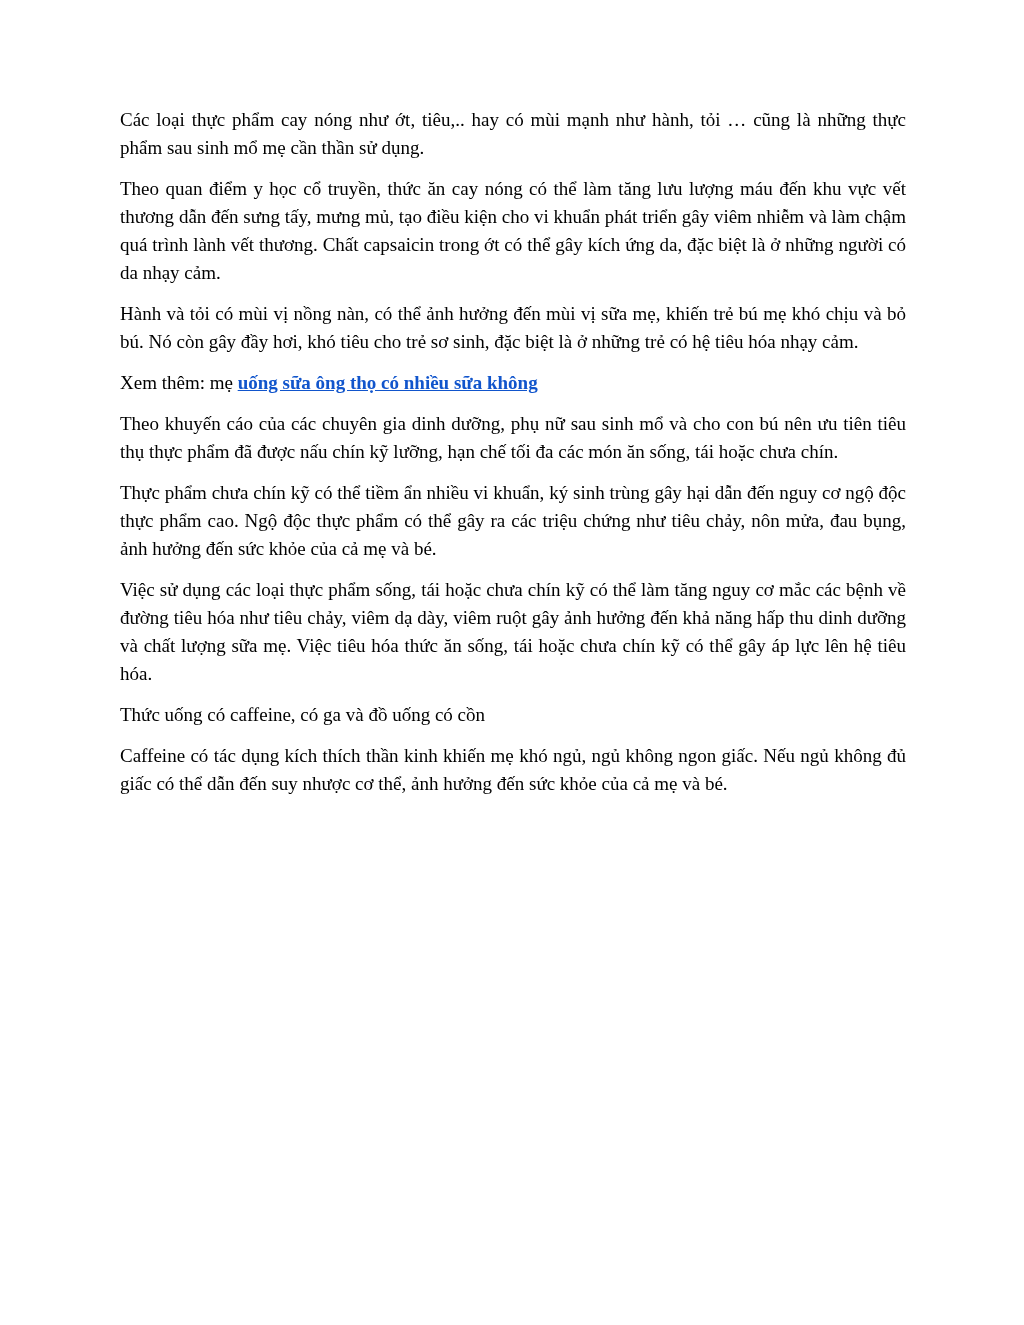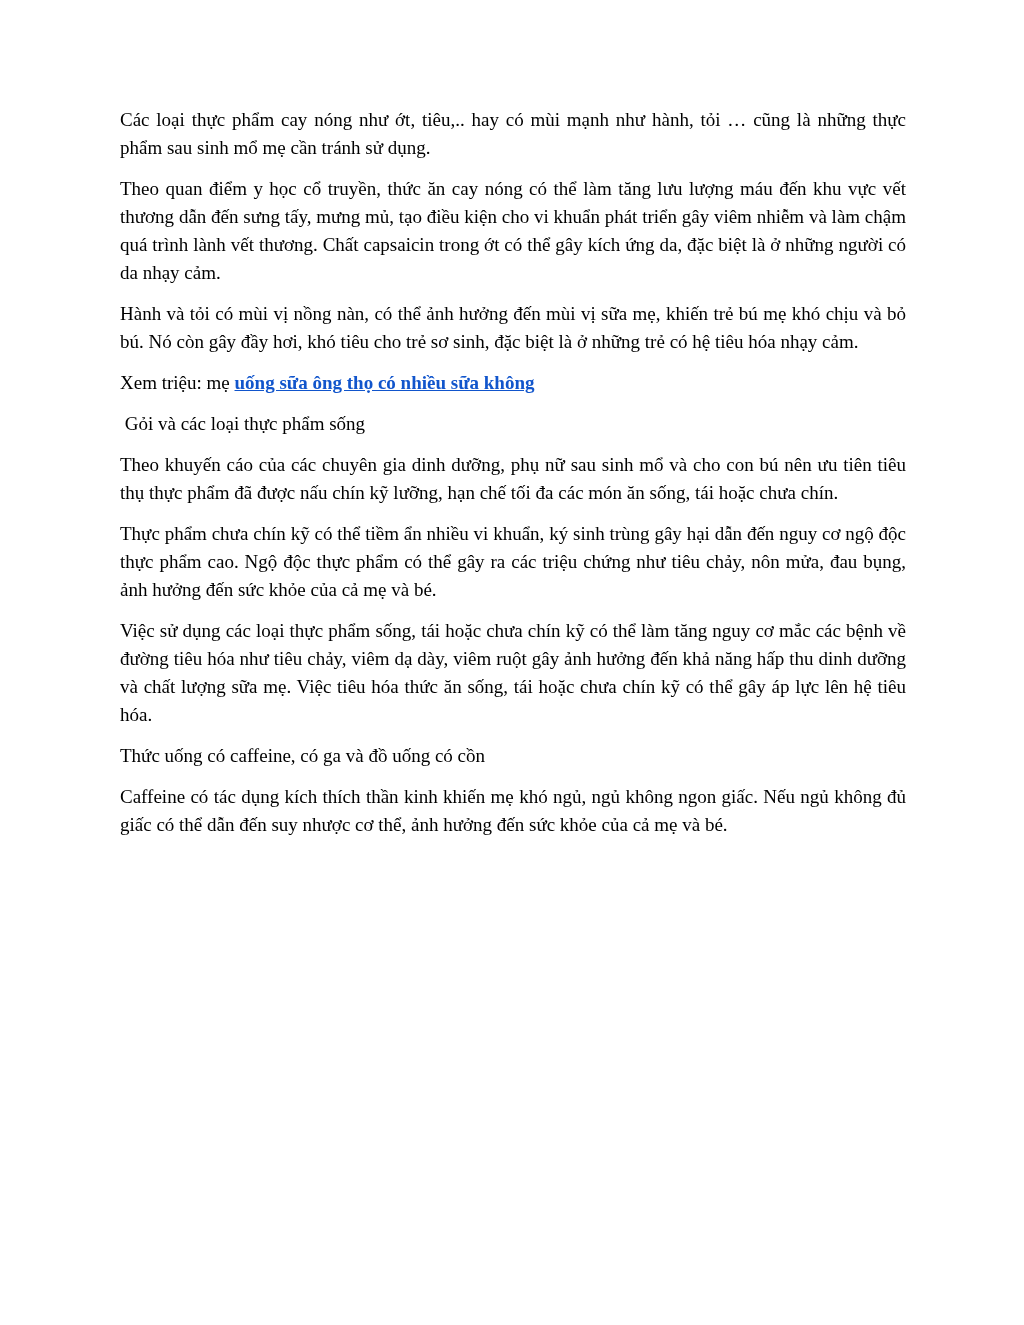--- a/index.html
+++ b/index.html
@@ -40,24 +40,23 @@
     color: #1155cc;
     font-weight: bold;
     cursor: pointer;
   }
 </style>
 </head>
 <body>
 
 <div class="page">
   <div class="content" id="doc-content">
-      <p class="para justify">Các loại thực phẩm cay nóng như ớt, tiêu,.. hay có mùi mạnh như hành, tỏi … cũng là những thực phẩm sau sinh mổ mẹ cần tránh sử dụng.</p>
+      <p class="para justify">Các loại thực phẩm cay nóng như ớt, tiêu,.. hay có mùi mạnh như hành, tỏi … cũng là những thực phẩm sau sinh mổ mẹ cần thần sử dụng.</p>
       <p class="para justify">Theo quan điểm y học cổ truyền, thức ăn cay nóng có thể làm tăng lưu lượng máu đến khu vực vết thương dẫn đến sưng tấy, mưng mủ, tạo điều kiện cho vi khuẩn phát triển gây viêm nhiễm và làm chậm quá trình lành vết thương. Chất capsaicin trong ớt có thể gây kích ứng da, đặc biệt là ở những người có da nhạy cảm.</p>
       <p class="para justify">Hành và tỏi có mùi vị nồng nàn, có thể ảnh hưởng đến mùi vị sữa mẹ, khiến trẻ bú mẹ khó chịu và bỏ bú. Nó còn gây đầy hơi, khó tiêu cho trẻ sơ sinh, đặc biệt là ở những trẻ có hệ tiêu hóa nhạy cảm.</p>
-      <p class="para"><span>Xem triệu: mẹ </span><a class="link" href="#">uống sữa ông thọ có nhiều sữa không</a></p>
-      <p class="para pre"> Gỏi và các loại thực phẩm sống</p>
+      <p class="para"><span>Xem thêm: mẹ </span><a class="link" href="#">uống sữa ông thọ có nhiều sữa không</a></p>
       <p class="para justify">Theo khuyến cáo của các chuyên gia dinh dưỡng, phụ nữ sau sinh mổ và cho con bú nên ưu tiên tiêu thụ thực phẩm đã được nấu chín kỹ lưỡng, hạn chế tối đa các món ăn sống, tái hoặc chưa chín.</p>
       <p class="para justify">Thực phẩm chưa chín kỹ có thể tiềm ẩn nhiều vi khuẩn, ký sinh trùng gây hại dẫn đến nguy cơ ngộ độc thực phẩm cao. Ngộ độc thực phẩm có thể gây ra các triệu chứng như tiêu chảy, nôn mửa, đau bụng, ảnh hưởng đến sức khỏe của cả mẹ và bé.</p>
       <p class="para justify">Việc sử dụng các loại thực phẩm sống, tái hoặc chưa chín kỹ có thể làm tăng nguy cơ mắc các bệnh về đường tiêu hóa như tiêu chảy, viêm dạ dày, viêm ruột gây ảnh hưởng đến khả năng hấp thu dinh dưỡng và chất lượng sữa mẹ. Việc tiêu hóa thức ăn sống, tái hoặc chưa chín kỹ có thể gây áp lực lên hệ tiêu hóa.</p>
       <p class="para pre">Thức uống có caffeine, có ga và đồ uống có cồn</p>
       <p class="para justify">Caffeine có tác dụng kích thích thần kinh khiến mẹ khó ngủ, ngủ không ngon giấc. Nếu ngủ không đủ giấc có thể dẫn đến suy nhược cơ thể, ảnh hưởng đến sức khỏe của cả mẹ và bé.</p>
     </div>
 </div>
 
 </body></html>

